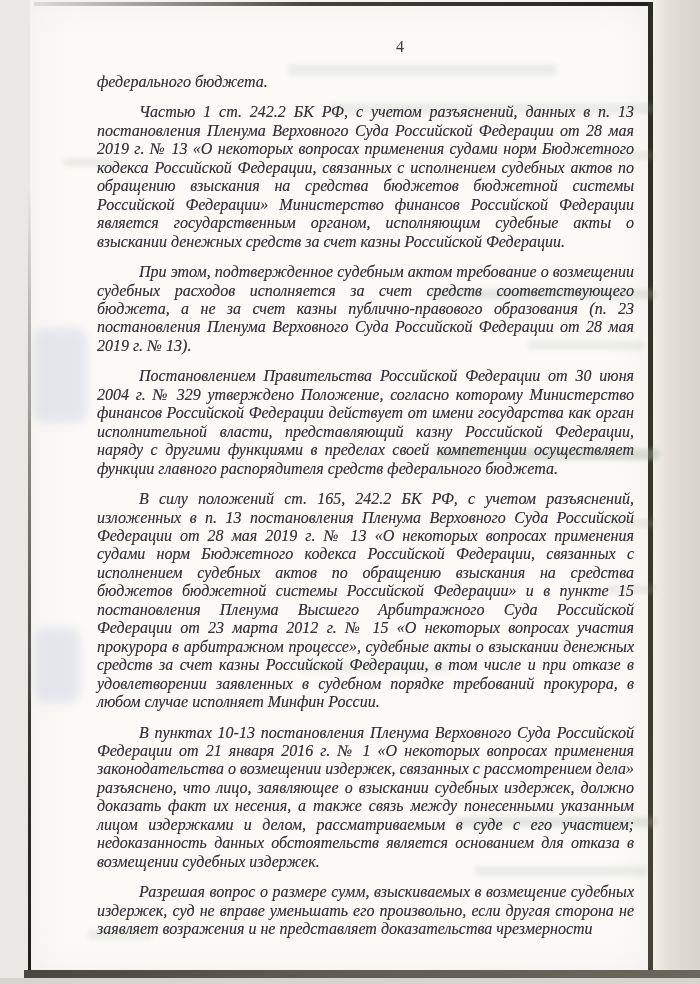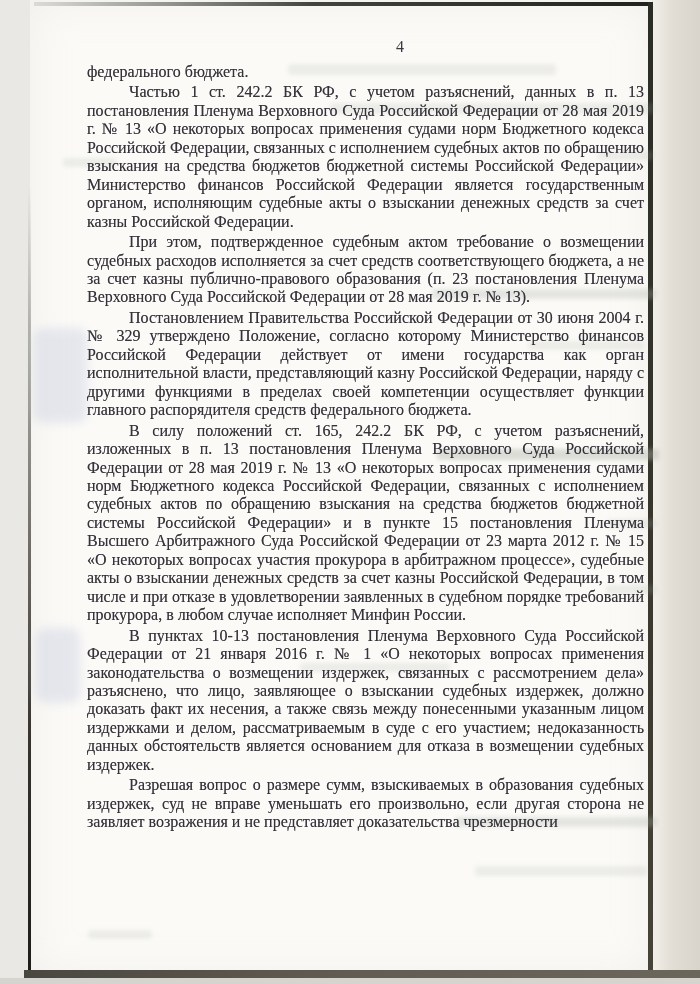--- a/index.html
+++ b/index.html
@@ -95,22 +95,23 @@
     width: 561px;
     height: 900px;
     overflow: hidden;
     font-size: 16px;
     line-height: 18.45px;
     color: #34323a;
     text-align: justify;
     text-shadow: 0 0 0.5px rgba(52,50,58,0.55);
   }
   .text-block p {
-    margin: 2px;
+    margin: 12px;
     padding: 0;
+    font-style: italic;
   }
   .text-block p.indent {
     text-indent: 42px;
   }
 
   
   .smudge {
     position: absolute;
     background: #a9b0a4;
     opacity: 0.28;
@@ -156,14 +157,14 @@
 
 <div class="page-number">4</div>
 
 <div class="text-block">
   <p>федерального бюджета.</p>
   <p class="indent">Частью 1 ст. 242.2 БК РФ, с учетом разъяснений, данных в п. 13 постановления Пленума Верховного Суда Российской Федерации от 28 мая 2019 г. № 13 «О некоторых вопросах применения судами норм Бюджетного кодекса Российской Федерации, связанных с исполнением судебных актов по обращению взыскания на средства бюджетов бюджетной системы Российской Федерации» Министерство финансов Российской Федерации является государственным органом, исполняющим судебные акты о взыскании денежных средств за счет казны Российской Федерации.</p>
   <p class="indent">При этом, подтвержденное судебным актом требование о возмещении судебных расходов исполняется за счет средств соответствующего бюджета, а не за счет казны публично-правового образования (п. 23 постановления Пленума Верховного Суда Российской Федерации от 28 мая 2019 г. № 13).</p>
   <p class="indent">Постановлением Правительства Российской Федерации от 30 июня 2004 г. № 329 утверждено Положение, согласно которому Министерство финансов Российской Федерации действует от имени государства как орган исполнительной власти, представляющий казну Российской Федерации, наряду с другими функциями в пределах своей компетенции осуществляет функции главного распорядителя средств федерального бюджета.</p>
   <p class="indent">В силу положений ст. 165, 242.2 БК РФ, с учетом разъяснений, изложенных в п. 13 постановления Пленума Верховного Суда Российской Федерации от 28 мая 2019 г. № 13 «О некоторых вопросах применения судами норм Бюджетного кодекса Российской Федерации, связанных с исполнением судебных актов по обращению взыскания на средства бюджетов бюджетной системы Российской Федерации» и в пункте 15 постановления Пленума Высшего Арбитражного Суда Российской Федерации от 23 марта 2012 г. № 15 «О некоторых вопросах участия прокурора в арбитражном процессе», судебные акты о взыскании денежных средств за счет казны Российской Федерации, в том числе и при отказе в удовлетворении заявленных в судебном порядке требований прокурора, в любом случае исполняет Минфин России.</p>
   <p class="indent">В пунктах 10-13 постановления Пленума Верховного Суда Российской Федерации от 21 января 2016 г. № 1 «О некоторых вопросах применения законодательства о возмещении издержек, связанных с рассмотрением дела» разъяснено, что лицо, заявляющее о взыскании судебных издержек, должно доказать факт их несения, а также связь между понесенными указанным лицом издержками и делом, рассматриваемым в суде с его участием; недоказанность данных обстоятельств является основанием для отказа в возмещении судебных издержек.</p>
-  <p class="indent">Разрешая вопрос о размере сумм, взыскиваемых в образования судебных издержек, суд не вправе уменьшать его произвольно, если другая сторона не заявляет возражения и не представляет доказательства чрезмерности</p>
+  <p class="indent">Разрешая вопрос о размере сумм, взыскиваемых в возмещение судебных издержек, суд не вправе уменьшать его произвольно, если другая сторона не заявляет возражения и не представляет доказательства чрезмерности</p>
 </div>
 
 </body></html>

